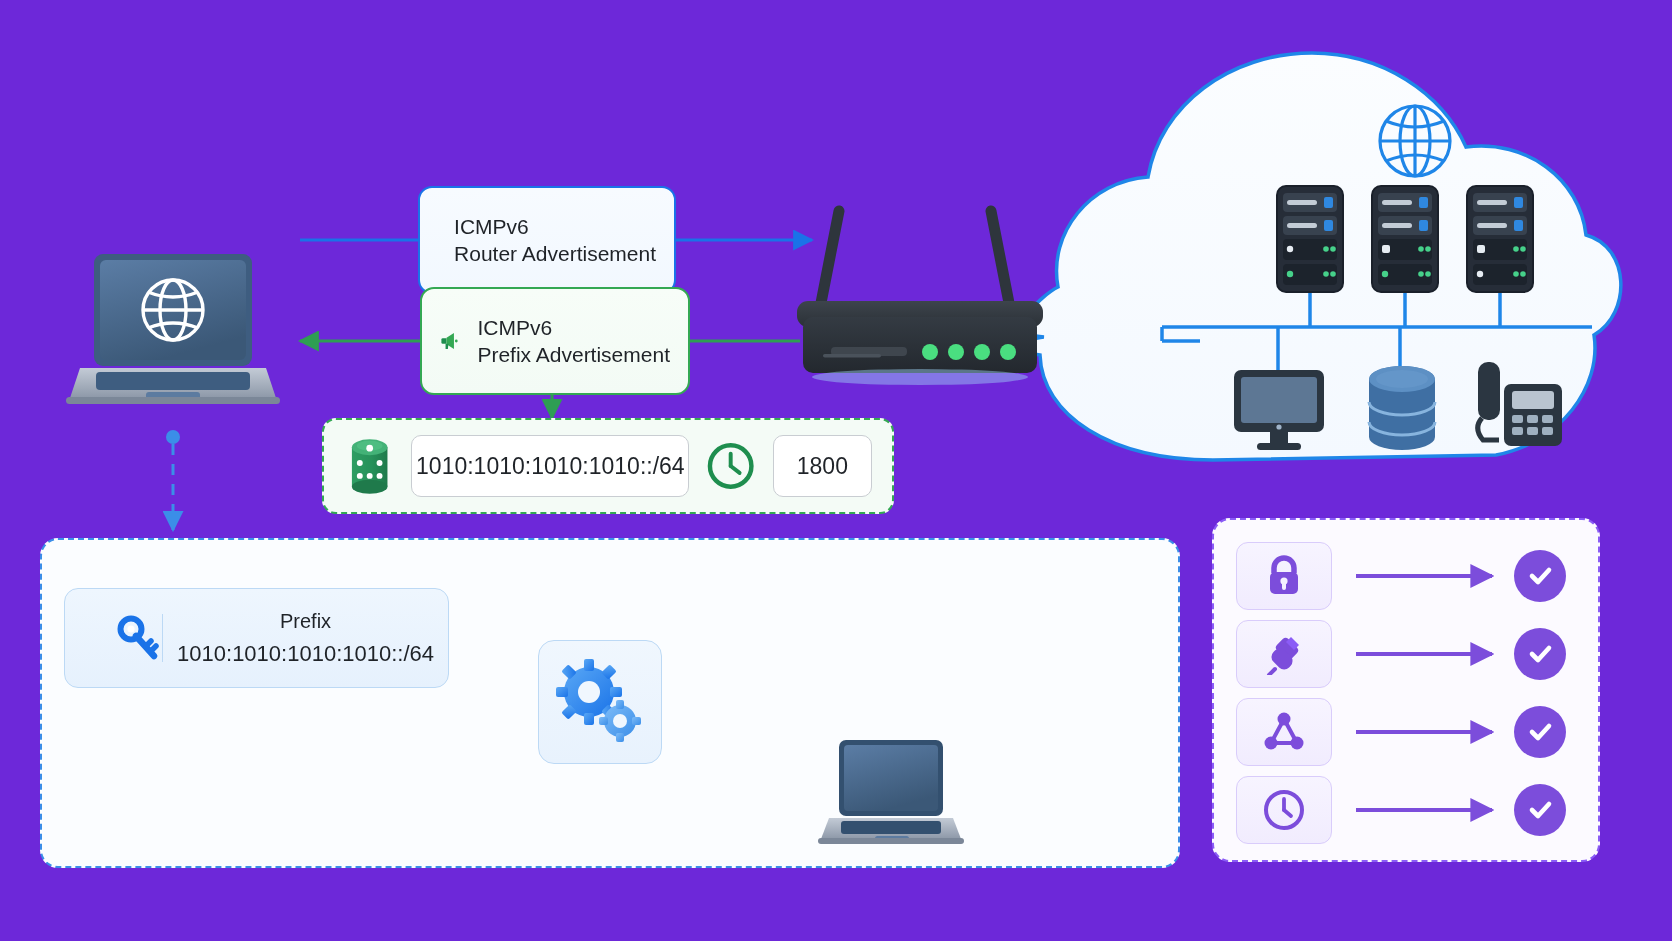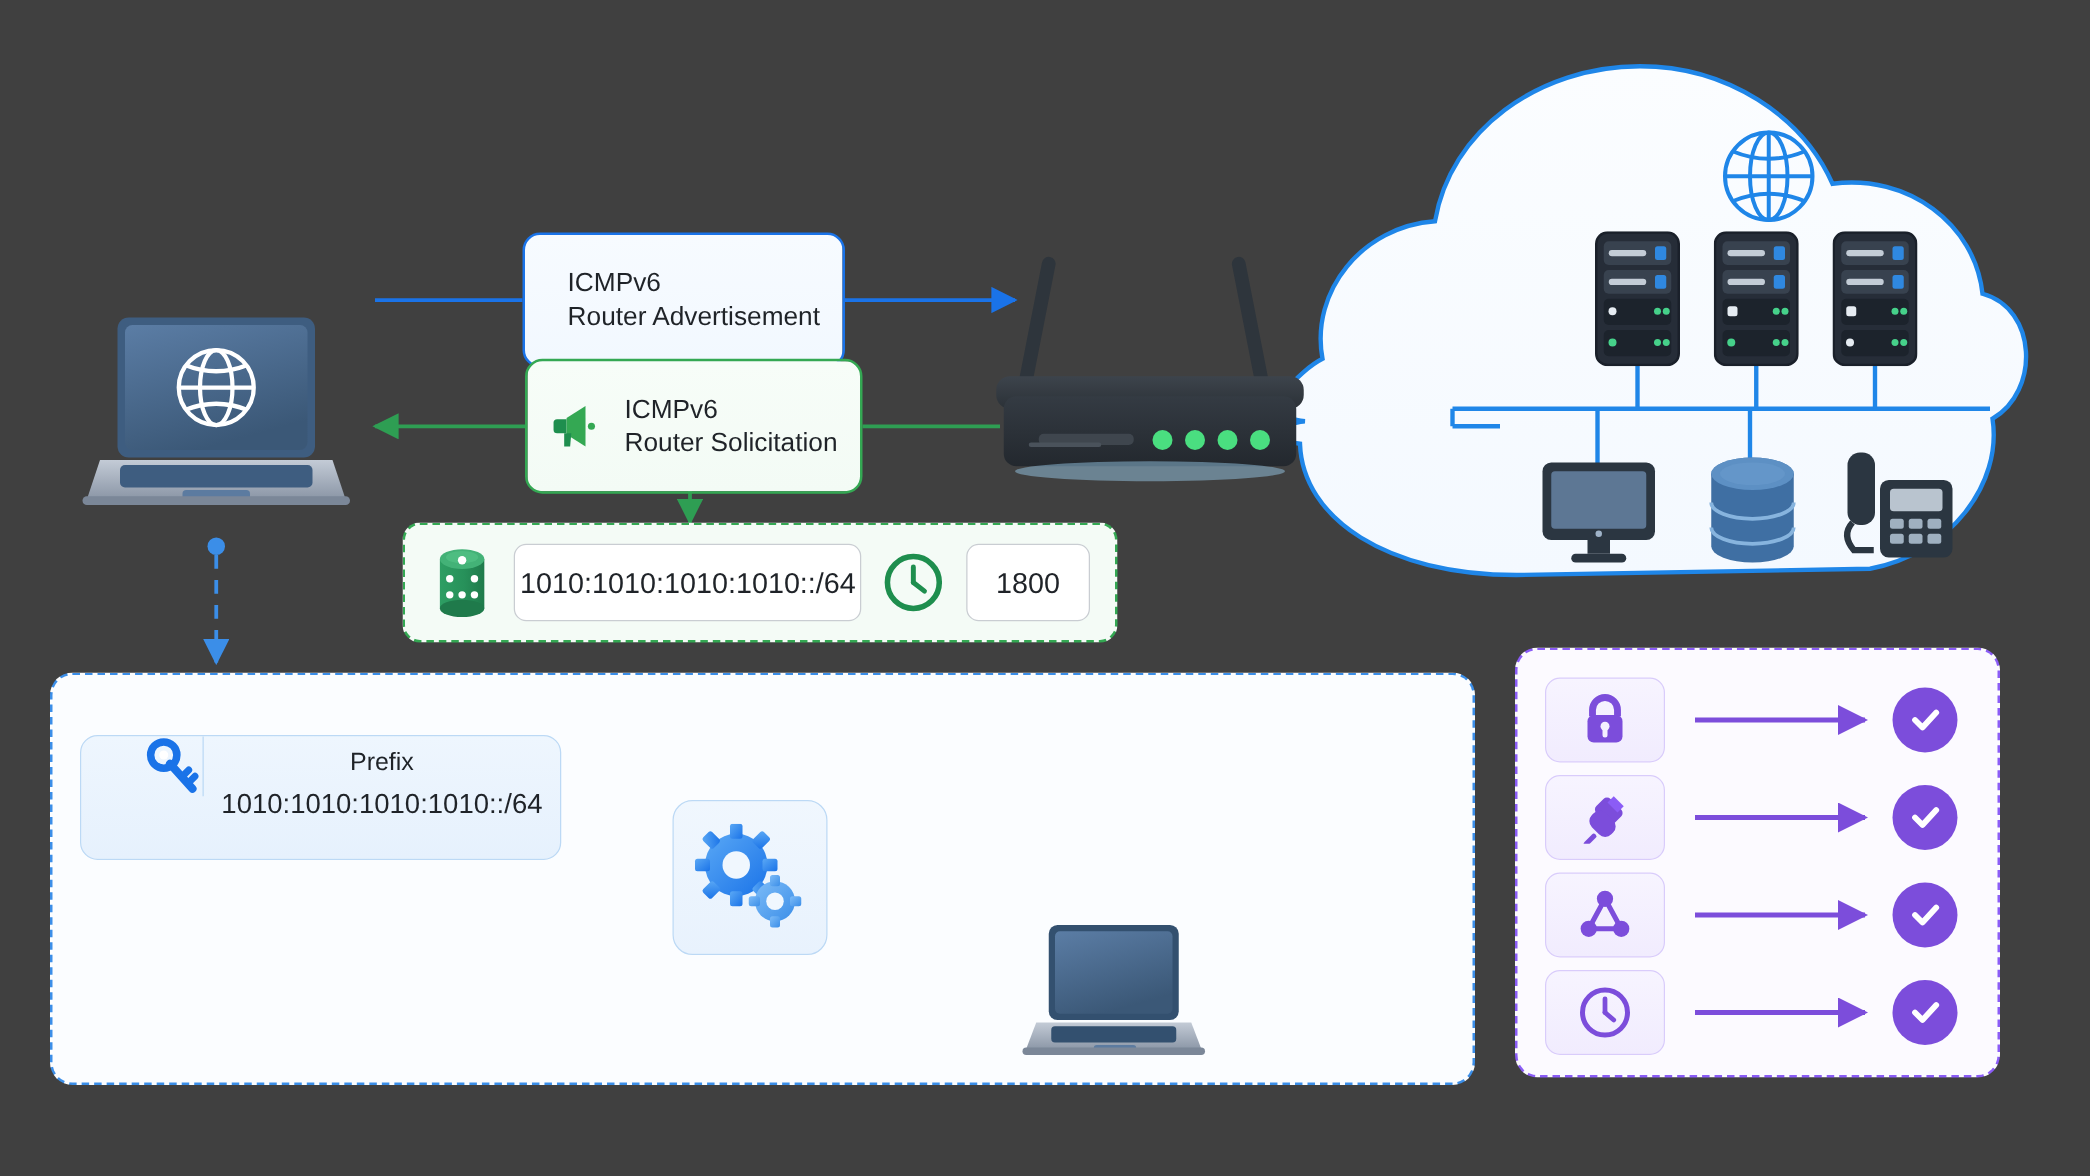--- a/index.html
+++ b/index.html
@@ -2,21 +2,21 @@
 <html><head>
 <meta charset="utf-8">
 <style>
   * { box-sizing: border-box; margin: 0; padding: 0; }
   html, body {
     width: 1672px; height: 941px;
     background: #ffffff;
     font-family: "Liberation Sans", sans-serif;
     overflow: hidden;
   }
-  #stage { position: relative; width: 1672px; height: 941px; background: #404040; }
+  #stage { position: relative; width: 1672px; height: 941px; background: #6d28d9; }
   .abs { position: absolute; }
 
   
   .msg-card {
     position: absolute;
     display: flex; align-items: center; gap: 16px;
     padding: 12px 18px;
     border-radius: 14px;
     background: linear-gradient(180deg,#f7fbff 0%, #f2f8ff 100%);
   }
@@ -46,21 +46,21 @@
 
   
   .slaac-panel {
     position: absolute;
     border: 2px dashed #3b8ee8;
     border-radius: 18px;
     background: #fbfdff;
   }
   .field-row {
     position: absolute;
-    display: flex; align-items: flex-start;
+    display: flex; align-items: center;
     background: linear-gradient(180deg,#eef6fe 0%, #e6f1fd 100%);
     border: 1.5px solid #bcd9f5;
     border-radius: 14px;
     overflow: hidden;
     padding-left: 48px;
   }
   .field-icon {
     width: 76px; display: flex; align-items: center; justify-content: center;
     border-right: 1.5px solid #bcd9f5;
   }
@@ -226,21 +226,21 @@
 
   <div class="msg-card green" style="left:420px; top:287px; width:270px; height:108px;">
     <svg width="46" height="44" viewBox="0 0 46 44">
       <path d="M6 16h8v12H6a3 3 0 0 1-3-3v-6a3 3 0 0 1 3-3z" fill="#1e8e4e"></path>
       <path d="M14 15 L30 5 v34 L14 29 z" fill="#34a853"></path>
       <path d="M12 28h6l-1 11h-5z" fill="#1e8e4e"></path>
       <circle cx="35" cy="22" r="3" fill="#34a853"></circle>
     </svg>
     <div class="msg-text">
       <div>ICMPv6</div>
-      <div>Router Solicitation</div>
+      <div>Prefix Advertisement</div>
     </div>
   </div>
 
   <div class="ra-panel" style="left:322px; top:418px; width:572px; height:96px;">
     <svg width="52" height="62" viewBox="0 0 52 62">
       <defs>
         <linearGradient id="dbG" x1="0" y1="0" x2="1" y2="0">
           <stop offset="0%" stop-color="#2e9e63"></stop>
           <stop offset="55%" stop-color="#27915a"></stop>
           <stop offset="100%" stop-color="#1f7a4b"></stop>

